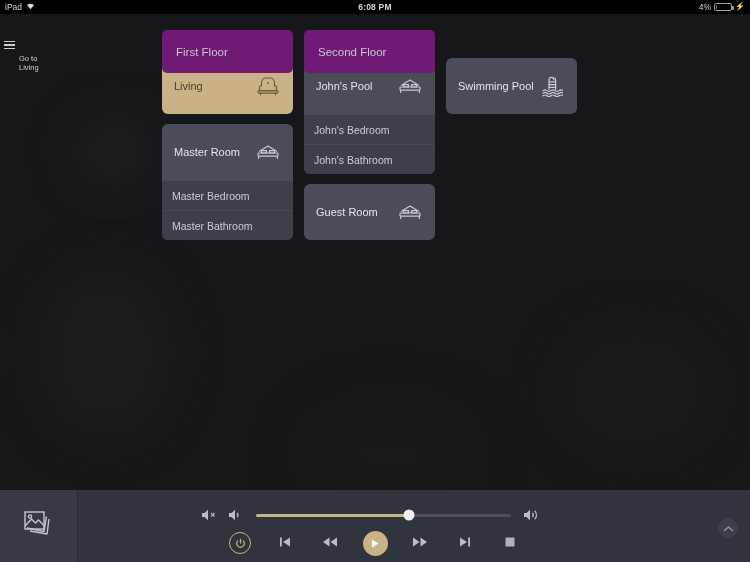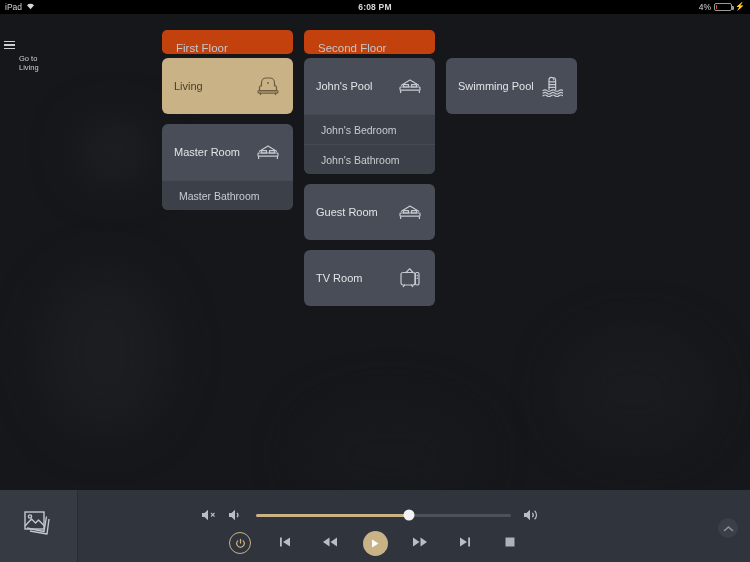--- a/index.html
+++ b/index.html
@@ -81,26 +81,26 @@
   .hamburger { display: flex; flex-direction: column; gap: 2px; }
   .hamburger span { display: block; width: 11px; height: 1.5px; background: #cfcfcf; }
   #menu-label {
     color: #cfcfcf; font-size: 7.5px; line-height: 9px;
     white-space: pre-line;
     margin-top: 36px;
   }
 
   .floor-tabs { position: absolute; left: 0; top: 0; width: 750px; height: 36px; }
   .floor-tab {
-    position: absolute; top: 16px; height: 24px;
-    background: #c2410c;
+    position: absolute; top: 16px; height: 43px;
+    background: #701a75;
     border-radius: 5px;
     color: #c4c7cc;
     font-size: 11.5px;
-    display: flex; align-items: flex-end;
+    display: flex; align-items: center;
     padding-left: 14px;
     cursor: pointer;
   }
   .ft-1 { left: 162px; width: 131px; }
   .ft-2 { left: 304px; width: 131px; }
   .ft-3 { left: 446px; width: 131px; }
 
   
   .column { position: absolute; top: 58px; width: 131px; }
   .col-1 { left: 162px; }
@@ -131,21 +131,21 @@
   .card-icon {
     width: 26px; height: 24px;
     display: flex; align-items: center; justify-content: center;
     flex: none;
   }
   .card-icon svg { display: block; }
 
   .sub-item {
     height: 30px;
     display: flex; align-items: center;
-    padding-left: 17px;
+    padding-left: 10px;
     font-size: 10.5px;
     color: #c9ccd1;
     background: #3b4049;
     border-top: 1px solid #454a54;
     cursor: pointer;
   }
 
   
   #bottombar {
     position: absolute; left: 0; bottom: 0; width: 750px; height: 72px;
@@ -285,20 +285,21 @@
             <svg width="24" height="20" viewBox="0 0 24 20" fill="none" stroke="#c7cad0" stroke-width="1.2" stroke-linejoin="round">
               <path d="M3 9.5 L12 4 L21 9.5"></path>
               <path d="M5.5 8.6 h5 v2.4 h-5 z"></path>
               <path d="M13.5 8.6 h5 v2.4 h-5 z"></path>
               <rect x="2" y="11" width="20" height="3.2" rx="0.8"></rect>
               <path d="M2.6 14.2 V17"></path>
               <path d="M21.4 14.2 V17"></path>
             </svg>
           </span>
         </div>
+        <div class="sub-item">Master Bedroom</div>
         <div class="sub-item">Master Bathroom</div>
       </div>
     </div>
   <div class="column col-2">
       <div class="card">
         <div class="card-head">
           <span class="card-title">John's Pool</span>
           <span class="card-icon">
             <svg width="24" height="20" viewBox="0 0 24 20" fill="none" stroke="#c7cad0" stroke-width="1.2" stroke-linejoin="round">
               <path d="M3 9.5 L12 4 L21 9.5"></path>
@@ -321,37 +322,20 @@
               <path d="M3 9.5 L12 4 L21 9.5"></path>
               <path d="M5.5 8.6 h5 v2.4 h-5 z"></path>
               <path d="M13.5 8.6 h5 v2.4 h-5 z"></path>
               <rect x="2" y="11" width="20" height="3.2" rx="0.8"></rect>
               <path d="M2.6 14.2 V17"></path>
               <path d="M21.4 14.2 V17"></path>
             </svg>
           </span>
         </div>
       </div>
-      <div class="card">
-        <div class="card-head">
-          <span class="card-title">TV Room</span>
-          <span class="card-icon">
-            <svg width="22" height="22" viewBox="0 0 22 22" fill="none" stroke="#c7cad0" stroke-width="1.2" stroke-linejoin="round" stroke-linecap="round">
-              <path d="M7 5.5 L10.5 1.8"></path>
-              <path d="M14 5.5 L10.8 1.8"></path>
-              <rect x="2" y="5.5" width="14" height="12.5" rx="2"></rect>
-              <rect x="16.4" y="5.5" width="3.6" height="12.5" rx="1.4"></rect>
-              <circle cx="18.2" cy="8.6" r="0.8" fill="#c7cad0" stroke="none"></circle>
-              <circle cx="18.2" cy="11.3" r="0.8" fill="#c7cad0" stroke="none"></circle>
-              <path d="M4.2 19.6 L5.6 18"></path>
-              <path d="M13.8 19.6 L12.4 18"></path>
-            </svg>
-          </span>
-        </div>
-      </div>
     </div>
   <div class="column col-3">
       <div class="card">
         <div class="card-head">
           <span class="card-title">Swimming Pool</span>
           <span class="card-icon">
             <svg width="22" height="22" viewBox="0 0 22 22" fill="none" stroke="#c7cad0" stroke-width="1.2" stroke-linecap="round" stroke-linejoin="round">
               <path d="M8 14.5 V4.8 A2.4 2.4 0 0 1 12.8 4.8"></path>
               <path d="M14.6 14.5 V4.8 A2.4 2.4 0 0 0 12.8 2.5"></path>
               <path d="M8 6.8 h6.6"></path>

